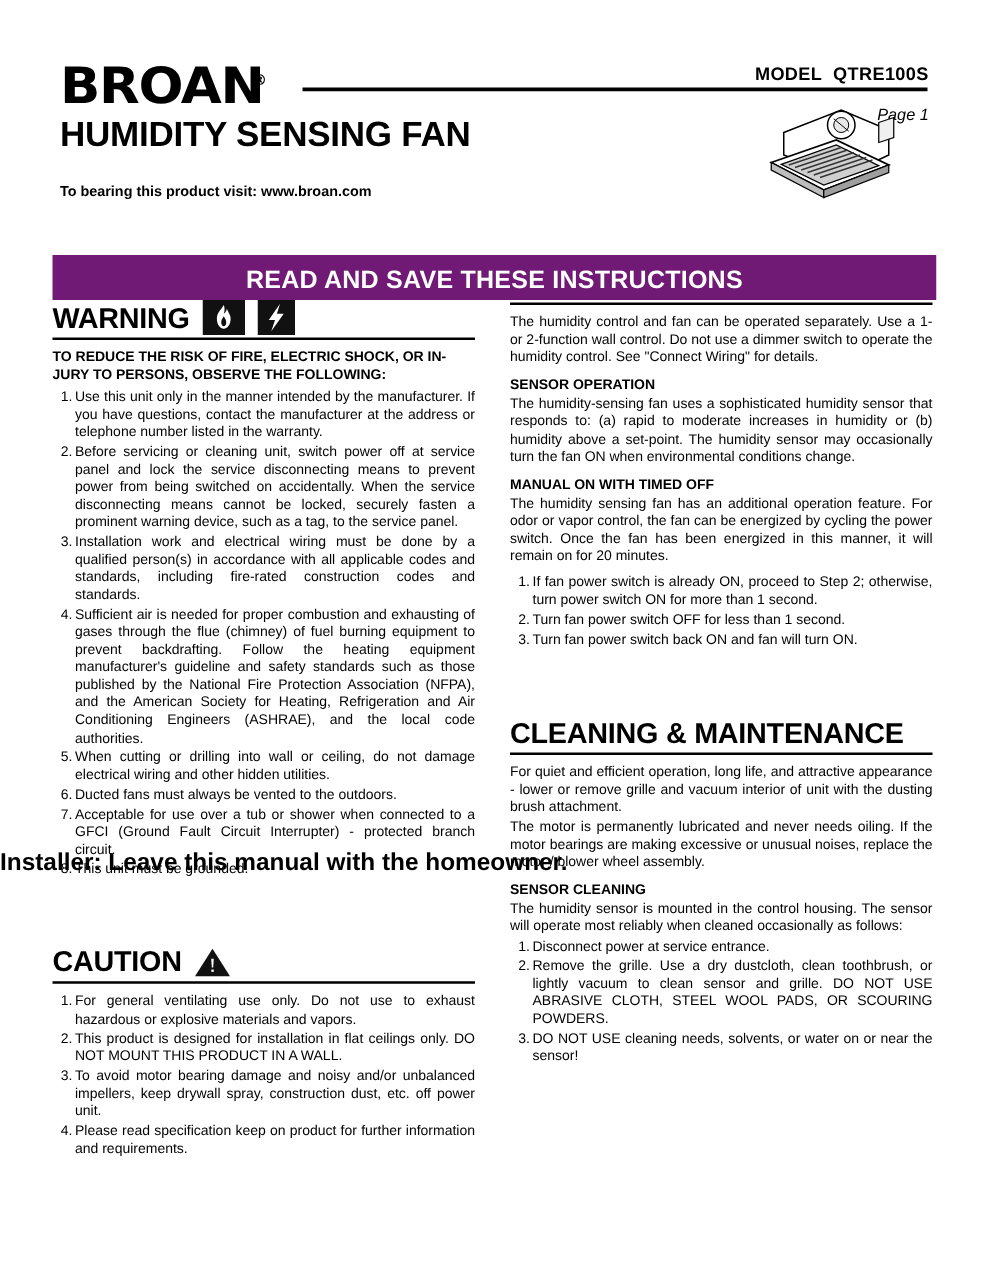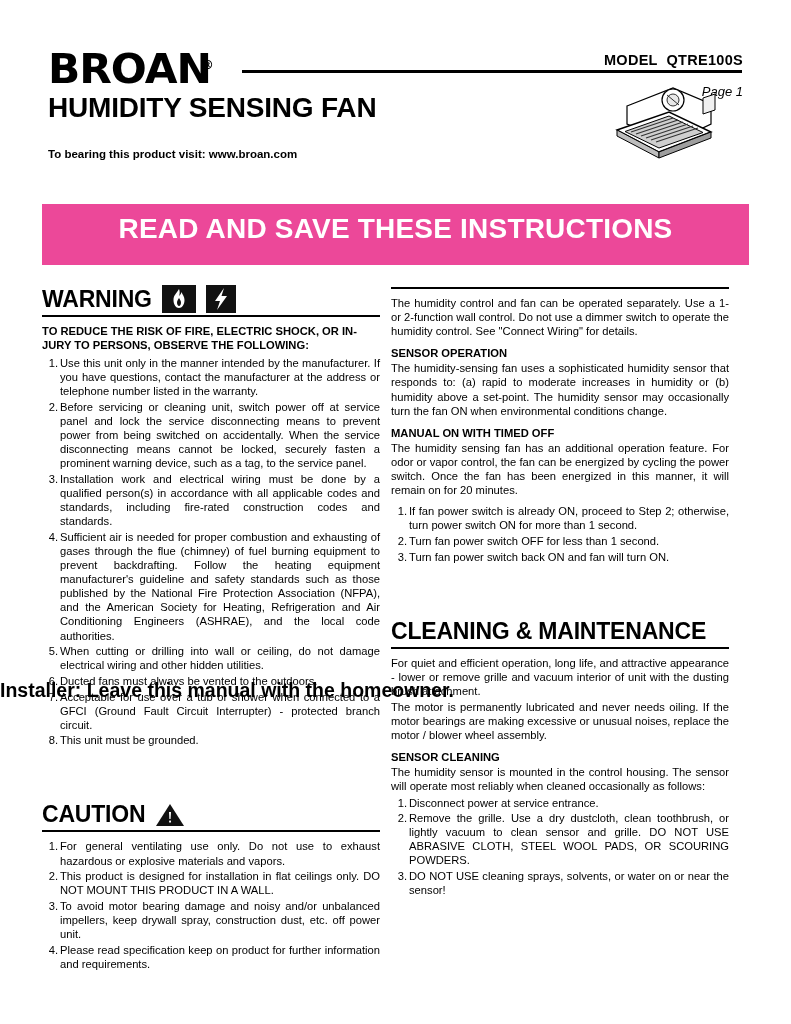--- a/index.html
+++ b/index.html
@@ -88,34 +88,33 @@
     position: absolute;
     right: 30px;
     top: 42px;
     width: 112px;
     height: 92px;
   }
 
   
   .banner {
     margin-top: 46px;
-    background: #ec4899;
+    background: #701a75;
     color: #fff;
     text-align: center;
-    font-size: 28px;
-    font-weight: bold;
-    padding: 9px 0 20px 0;
+    font-size: 20px;
+    font-weight: bold;
+    padding: 9px 0 4px 0;
     letter-spacing: 0.2px;
   }
 
   
   .columns {
     display: flex;
-    margin-top: 20px;
-    gap: 11px;
+    gap: 28px;
   }
   .col {
     width: 338px;
   }
   .col-left { }
   .col-right { }
 
   .sec-head {
     font-size: 23px;
     font-weight: bold;
@@ -321,21 +320,21 @@
 
         <p class="body tight">For quiet and efficient operation, long life, and attractive appearance - lower or remove grille and vacuum interior of unit with the dusting brush attachment.</p>
         <p class="body">The motor is permanently lubricated and never needs oiling. If the motor bearings are making excessive or unusual noises, replace the motor / blower wheel assembly.</p>
 
         <div class="sub-head">SENSOR CLEANING</div>
         <p class="body tight">The humidity sensor is mounted in the control housing. The sensor will operate most reliably when cleaned occasionally as follows:</p>
 
         <ol class="numlist">
           <li>Disconnect power at service entrance.</li>
           <li>Remove the grille. Use a dry dustcloth, clean toothbrush, or lightly vacuum to clean sensor and grille. DO NOT USE ABRASIVE CLOTH, STEEL WOOL PADS, OR SCOURING POWDERS.</li>
-          <li>DO NOT USE cleaning sprays, solvents, or water on or near the sensor!</li>
+          <li>DO NOT USE cleaning needs, solvents, or water on or near the sensor!</li>
         </ol>
       </div>
 
     </div>
   </div>
 
   <div class="footer">Installer: Leave this manual with the homeowner.</div>
 
 </div>
 

